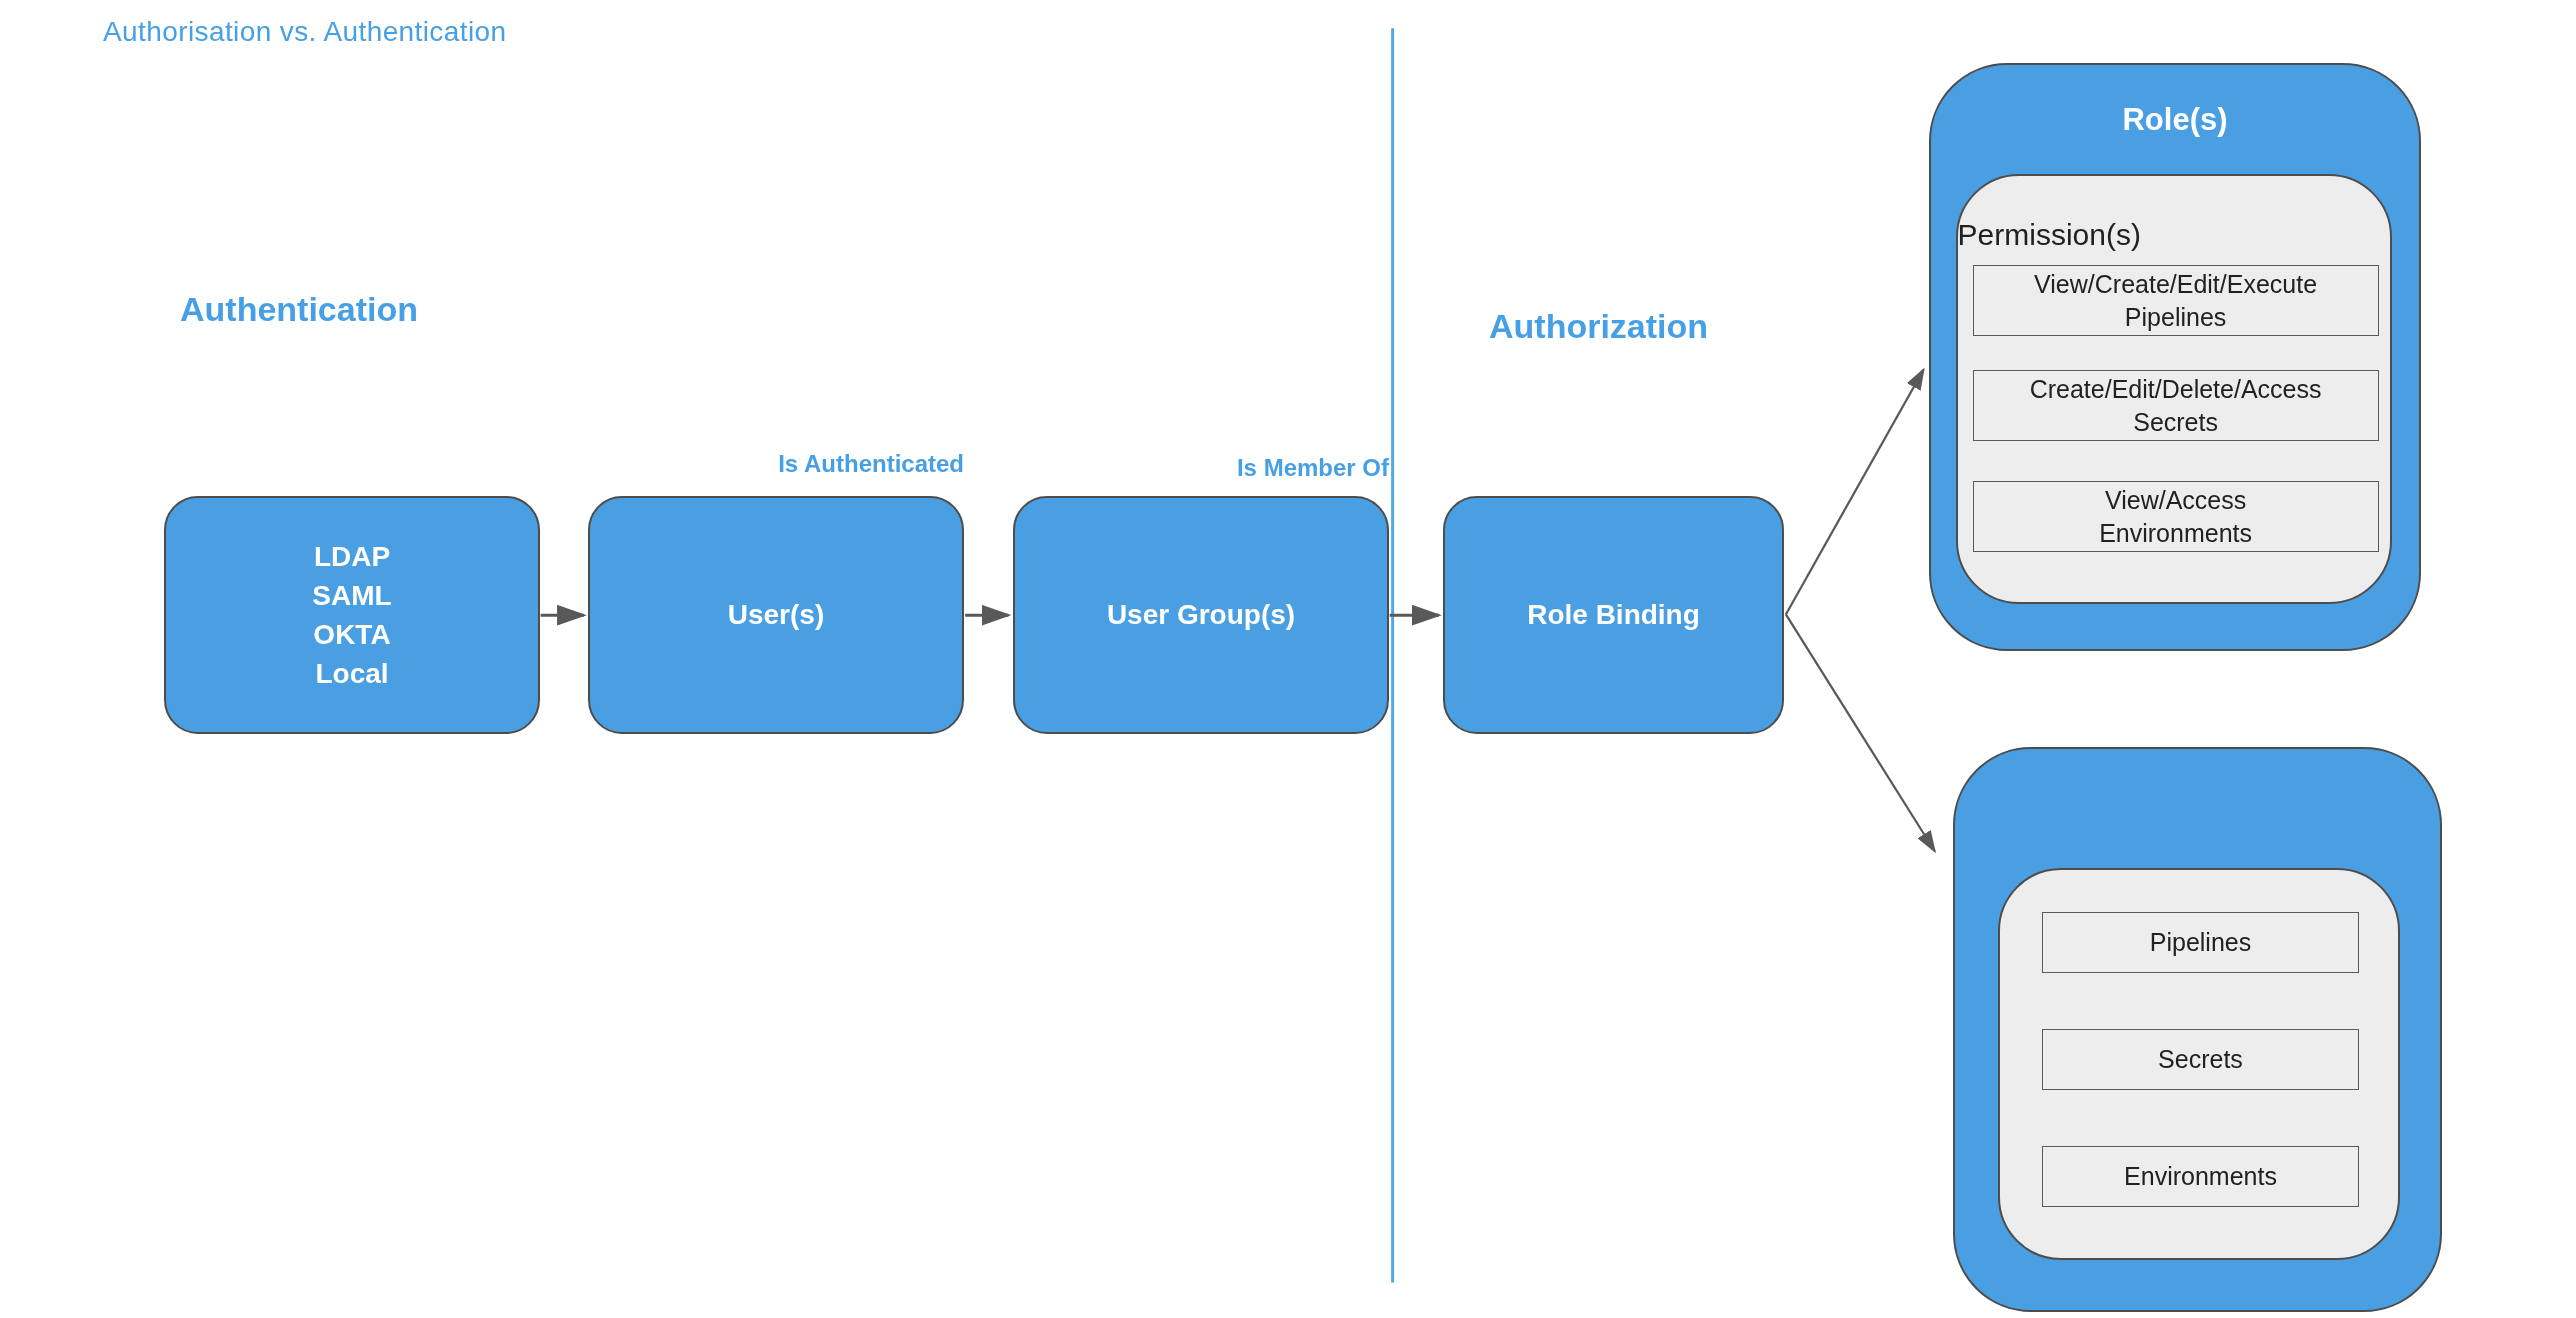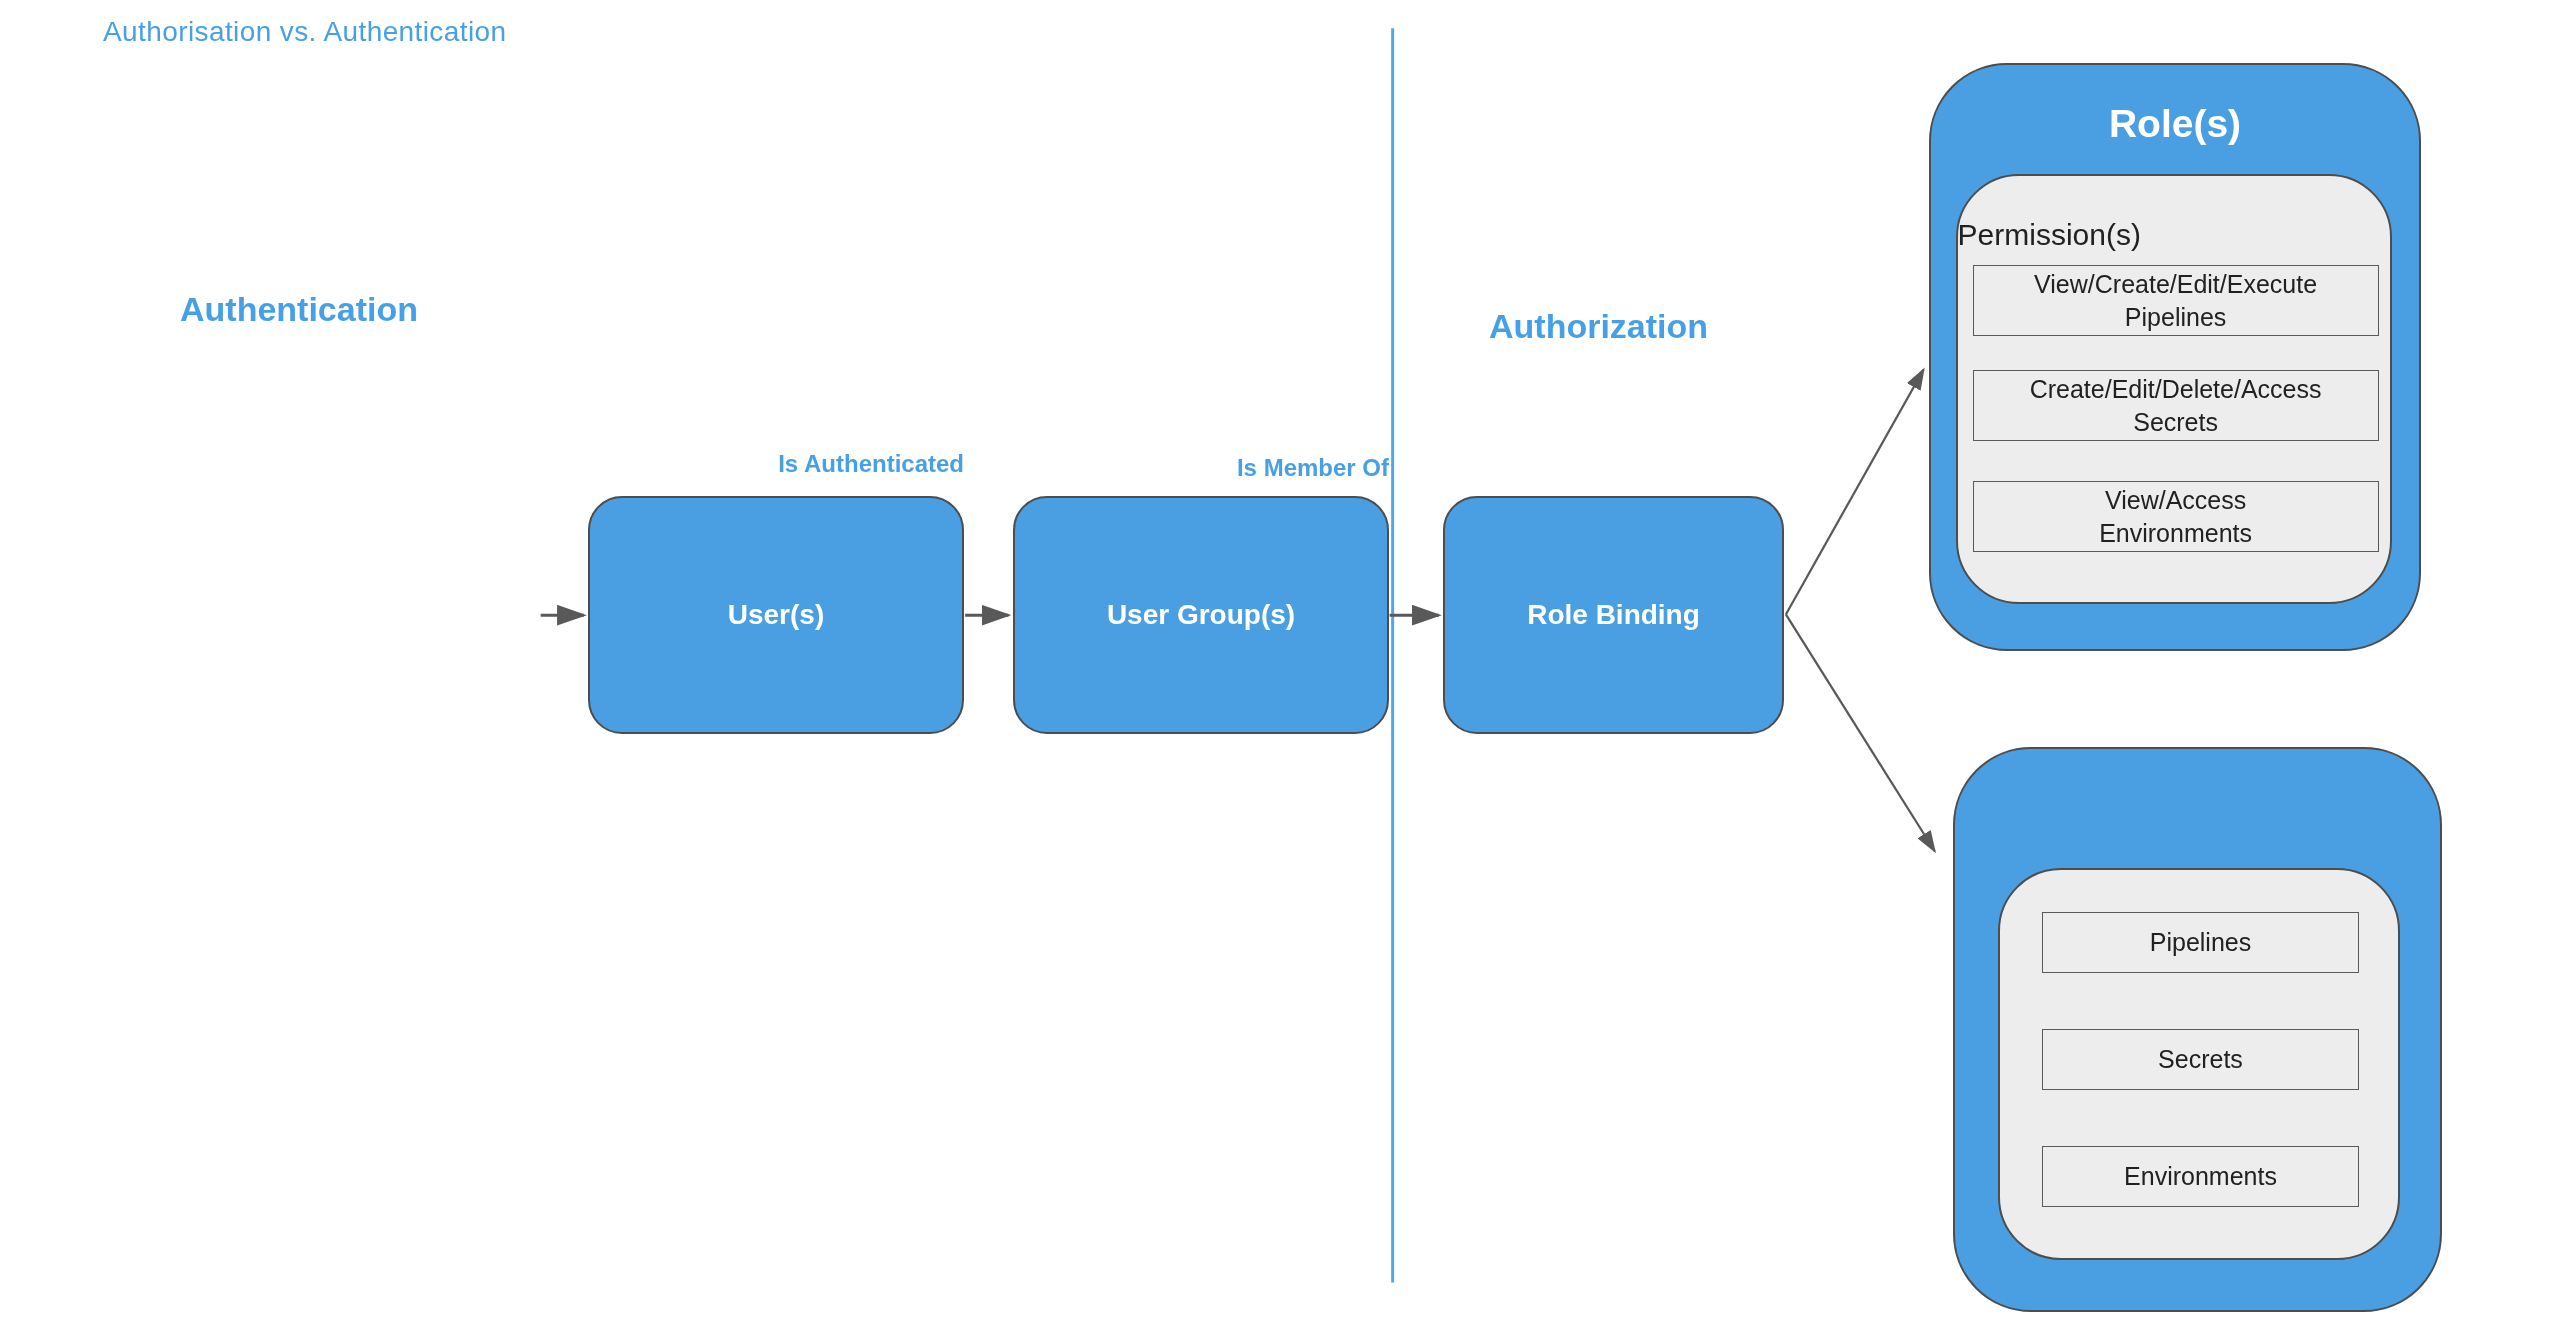--- a/index.html
+++ b/index.html
@@ -54,21 +54,21 @@
   .annotation-memberof{left:1013px;top:454px;}
 
   .big-box{
     position:absolute;background:var(--node-blue);
     border:2.2px solid var(--node-border);border-radius:78px;
   }
   .roles-box{left:1929px;top:63px;width:492px;height:588px;}
   .resource-box{left:1953px;top:747px;width:489px;height:565px;}
   .big-box-title{
     position:absolute;left:0;right:0;text-align:center;
-    color:var(--white-text);font-weight:bold;font-size:39px;
+    color:var(--white-text);font-weight:bold;font-size:31px;
   }
   .roles-box .big-box-title{top:37px;}
   .resource-box .big-box-title{top:46px;}
 
   .inner-panel{
     position:absolute;background:var(--panel-gray);
     border:2.2px solid var(--node-border);border-radius:63px;
   }
   .roles-panel{left:24.6px;top:109px;width:436px;height:430px;}
   .resource-panel{left:43px;top:119px;width:402px;height:392px;}
@@ -117,20 +117,28 @@
   </svg>
 
   <div class="page-title">Authorisation vs. Authentication</div>
 
   <div class="section-heading heading-authentication">Authentication</div>
   <div class="section-heading heading-authorization">Authorization</div>
 
   <div class="edge-annotation annotation-authenticated">Is Authenticated</div>
   <div class="edge-annotation annotation-memberof">Is Member Of</div>
 
+  <div class="flow-node node-sso">
+    <div class="sso-lines">
+      <div>LDAP</div>
+      <div>SAML</div>
+      <div>OKTA</div>
+      <div>Local</div>
+    </div>
+  </div>
 
   <div class="flow-node node-users">
     <span>User(s)</span>
   </div>
 
   <div class="flow-node node-groups">
     <span>User Group(s)</span>
   </div>
 
   <div class="flow-node node-rolebinding">

